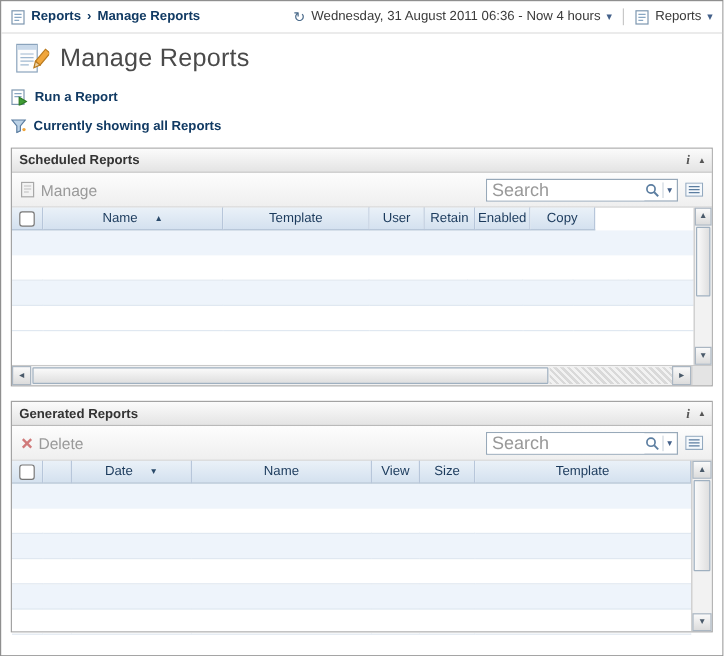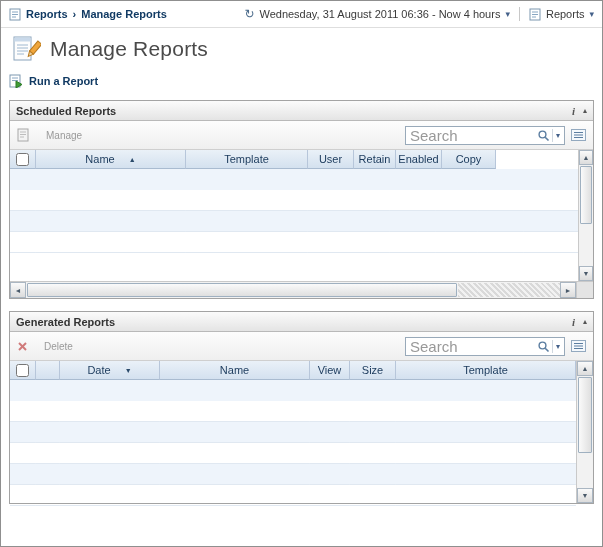--- a/index.html
+++ b/index.html
@@ -27,21 +27,21 @@
 
   
   .panel { margin:8px 8px 0 8px; border:1px solid #a3a3a3; background:#fff; }
   .panelhead { height:20px; display:flex; align-items:center; justify-content:space-between; padding:0 6px; background:linear-gradient(#fbfbfb,#e4e4e4); border-bottom:1px solid #b9b9b9; font-size:11px; color:#333; }
   .panelhead .ptitle { color:#333;font-weight:bold; }
   .phicons { display:flex; align-items:center; gap:8px; }
   .phicons .info { font-family:"Liberation Serif",serif; font-style:italic; font-weight:bold; color:#555; font-size:11px; cursor:pointer; }
   .phicons .coll { font-size:8px; color:#555; cursor:pointer; }
 
   .toolbar { height:29px; display:flex; align-items:center; padding:0 7px; gap:6px; background:linear-gradient(#fdfdfd,#efefef); border-bottom:1px solid #cfcfcf; }
-  .toolbtn { display:flex; align-items:center; gap:16px; font-size:10px; color:#9a9a9a; }
+  .toolbtn { display:flex; align-items:center; gap:4px; font-size:13px; color:#9a9a9a; }
   .searchwrap { margin-left:auto; width:160px; height:19px; border:1px solid #98a9b9; background:#fff; display:flex; align-items:center; padding:0 3px 0 0; }
   .searchwrap input { flex:1; border:none; outline:none; font-size:15px; padding:0 4px; color:#444; font-family:"Liberation Sans",sans-serif; min-width:0; }
   .searchwrap input::placeholder { color:#999; }
   .searchwrap .sdiv { width:1px; height:13px; background:#d0d8e0; margin:0 2px; }
   .searchwrap .arrow { font-size:8px; color:#44618a; padding:0 1px; cursor:pointer; }
 
   
   .tablewrap { display:flex; }
   .tbl { width:568px; }
   .thead { display:flex; height:19px; }
@@ -136,20 +136,29 @@
     <span class="icon">
       <svg width="14" height="14">
           <rect x="1" y="1" width="10" height="12" fill="#fff" stroke="#7d97b0"></rect>
           <line x1="3" y1="4" x2="9" y2="4" stroke="#88a6c2"></line>
           <line x1="3" y1="6.5" x2="9" y2="6.5" stroke="#88a6c2"></line>
           <polygon points="7,7 13,10.5 7,14" fill="#3f9c35" stroke="#2c7a25"></polygon>
         </svg>
     </span>
     <span class="txt">Run a Report</span>
   </div>
+  <div class="actlink">
+    <span class="icon">
+      <svg width="13" height="13">
+          <polygon points="1,2 12,2 8,7 8,11 5,12.5 5,7" fill="#bcd2e6" stroke="#5b7da0"></polygon>
+          <circle cx="11" cy="10" r="1.4" fill="#f0a63c"></circle>
+        </svg>
+    </span>
+    <span class="txt">Currently showing all Reports</span>
+  </div>
 
   <div class="panel">
     <div class="panelhead">
       <span class="ptitle">Scheduled Reports</span>
       <span class="phicons">
         <span class="info">i</span>
         <span class="coll">▴</span>
       </span>
     </div>
 

